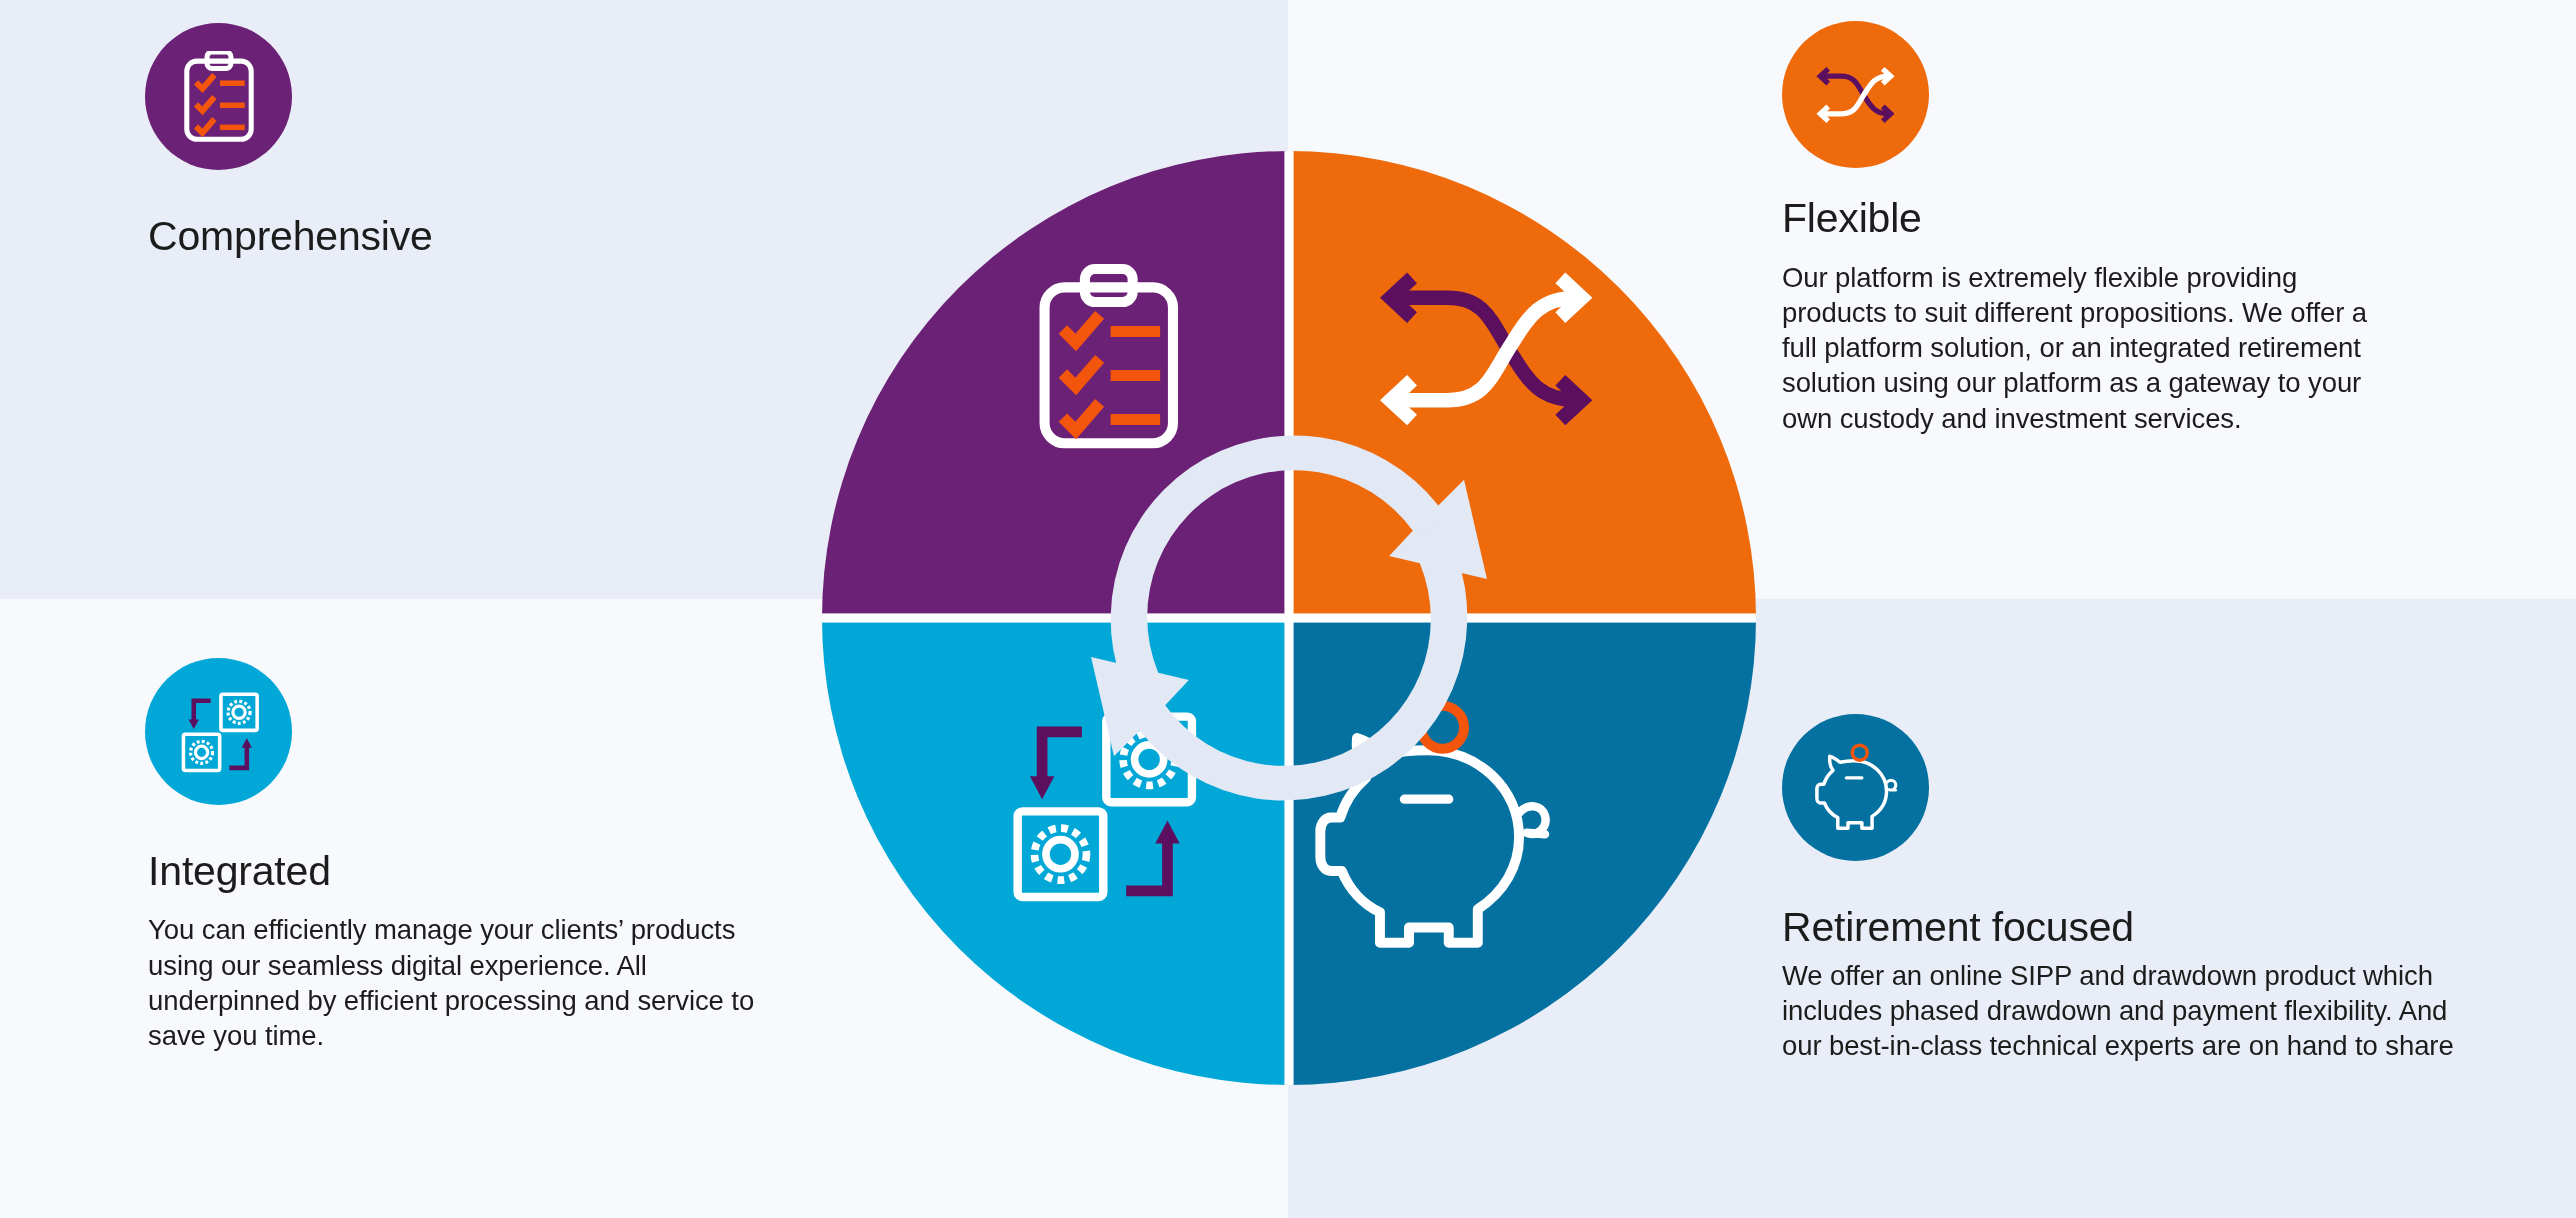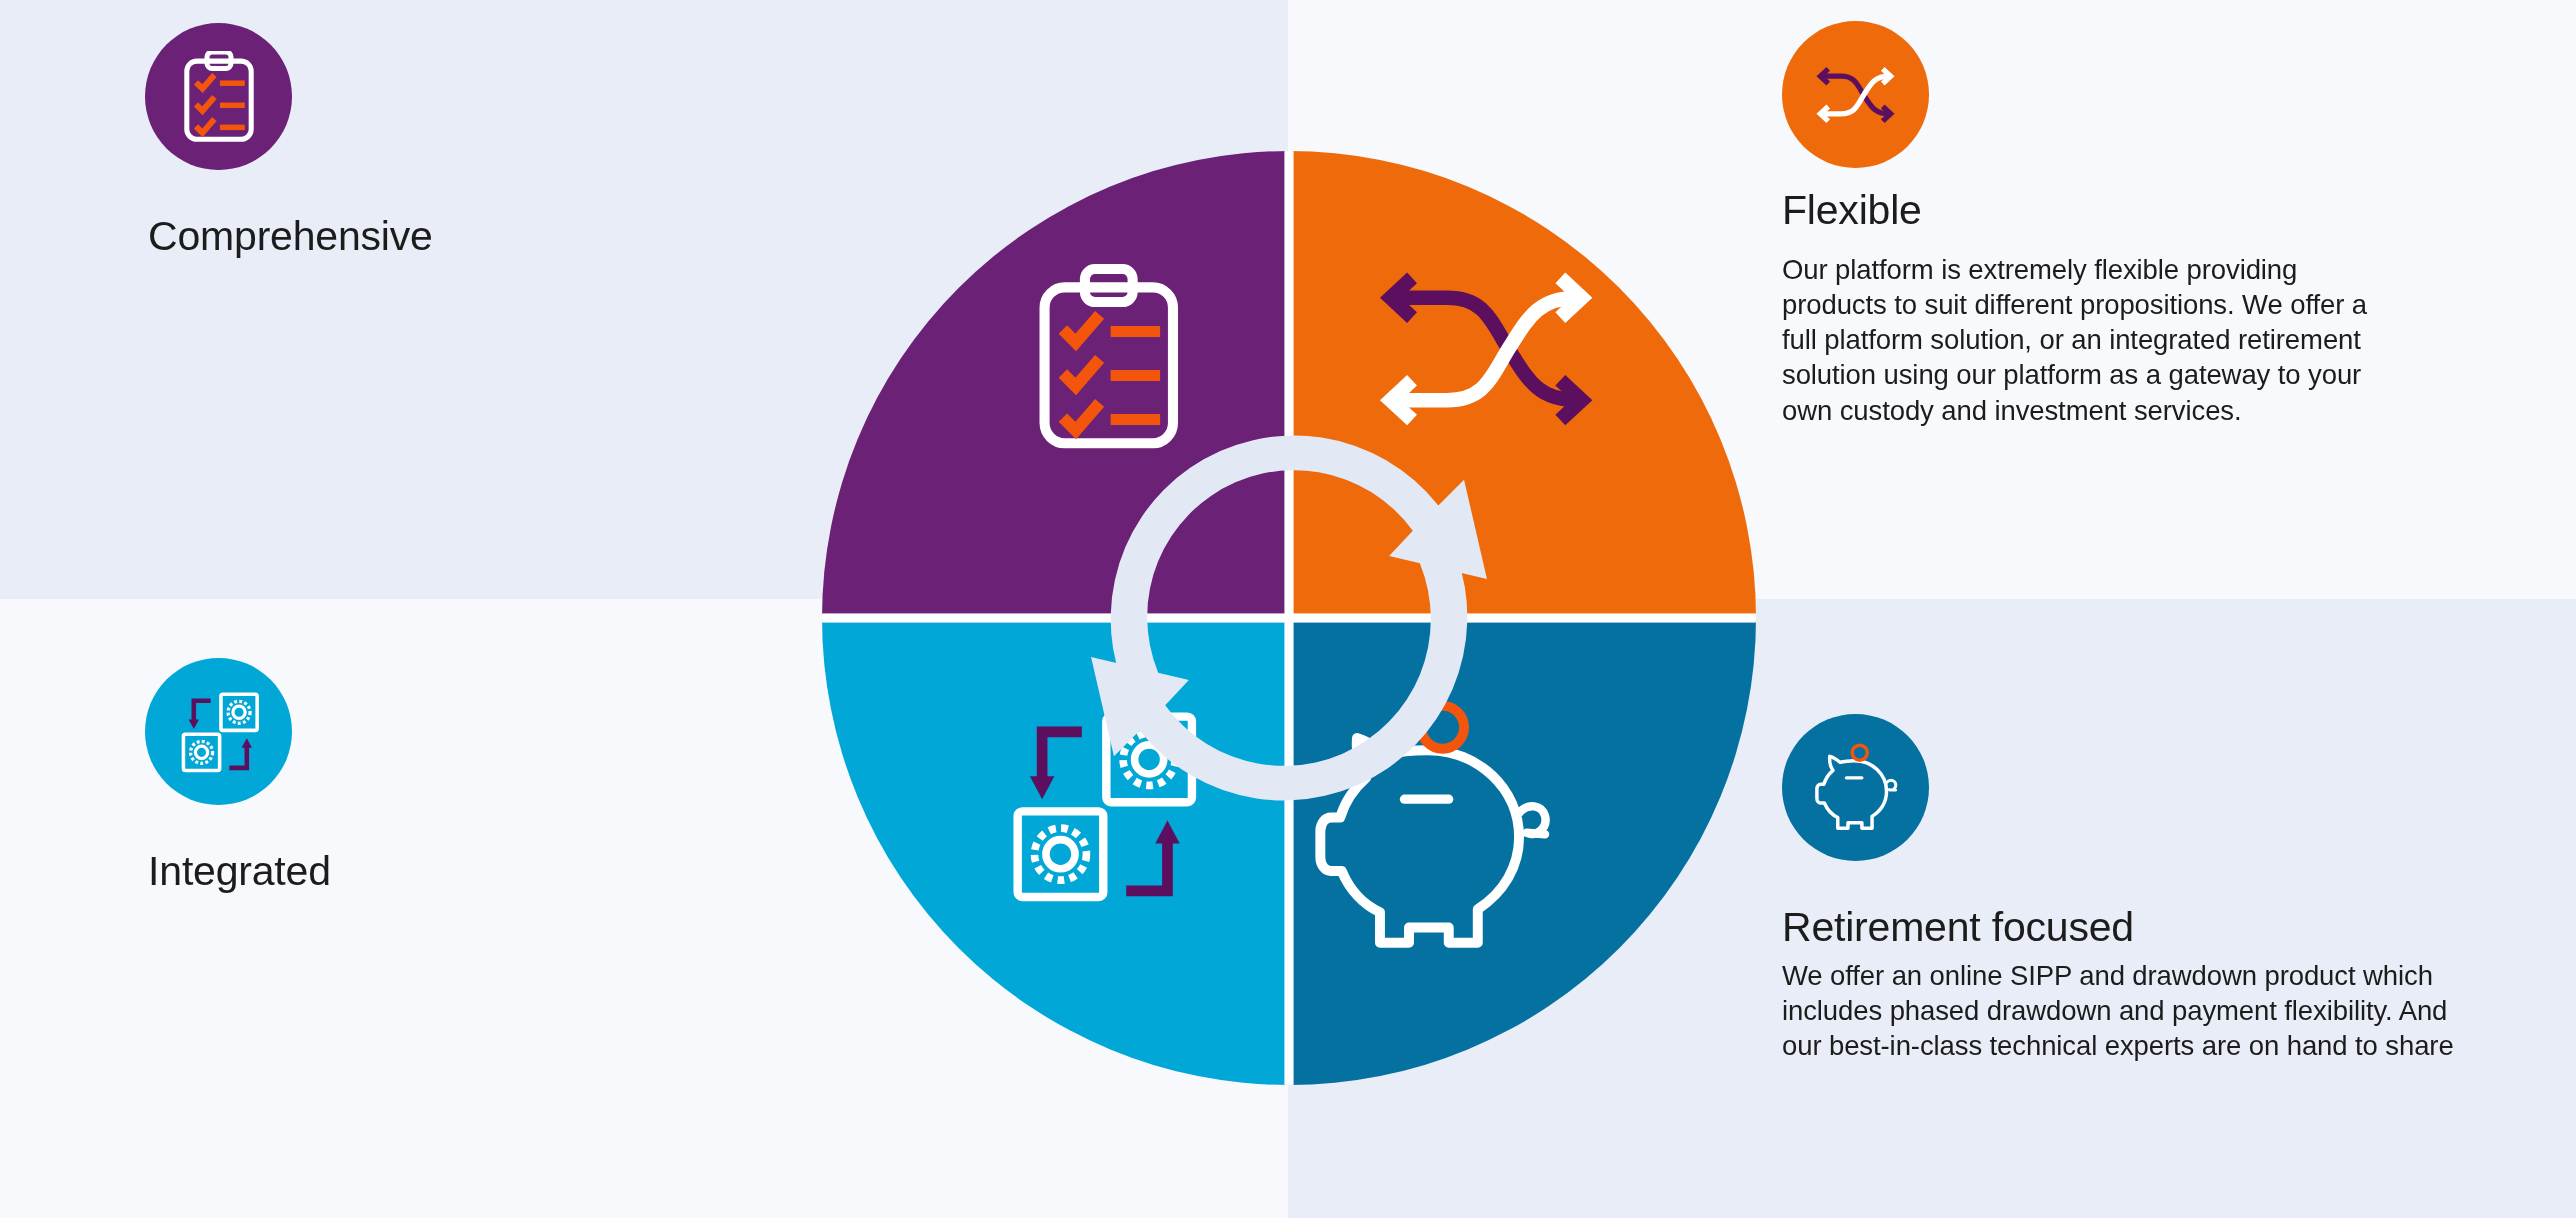--- a/index.html
+++ b/index.html
@@ -64,21 +64,21 @@
 
   
   #blk-comprehensive { left: 145px; top: 23px; width: 688px; }
   #blk-comprehensive .heading { margin-top: 44px; margin-left: 0; }
   #blk-comprehensive .body   { margin-top: 18.4px; width: 673px; }
   #blk-comprehensive .badge  { margin-left: 0px; }
   #blk-comprehensive .heading, #blk-comprehensive .body { padding-left: 3.1px; }
 
   
   #blk-flexible { left: 1782px; top: 21.4px; width: 673px; }
-  #blk-flexible .heading { margin-top: 20px; }
+  #blk-flexible .heading { margin-top: 28px; }
   #blk-flexible .body   { margin-top: 18.4px; width: 604px; }
 
   
   #blk-integrated { left: 145px; top: 658px; width: 688px; }
   #blk-integrated .heading { margin-top: 44px; padding-left: 3.1px;}
   #blk-integrated .body   { margin-top: 18.4px; width: 635px; padding-left: 3.1px;}
 
   
   #blk-retirement { left: 1782px; top: 714px; width: 703px; }
   #blk-retirement .heading { margin-top: 44px; }
@@ -259,20 +259,21 @@
           <circle cx="0" cy="0" r="19"></circle>
             <circle cx="0" cy="0" r="34" stroke-dasharray="9 7"></circle>
         </g>
         <g stroke="#5B0F5E" fill="none">
           <path d="M130 216 L184 216 L184 146" stroke-width="14"></path>
           <polygon points="168,154 200,154 184,124" fill="#5B0F5E" stroke="none"></polygon>
         </g>
       </svg>
     </div>
     <div class="heading">Integrated</div>
+    <div class="body">You can efficiently manage your clients’ products using our seamless digital experience. All underpinned by efficient processing and service to save you time.</div>
   </div>
 
   <div class="block" id="blk-retirement">
     <div class="badge" style="background:#0471A0;">
       <svg width="96" height="90" viewBox="-22 -30 320 336">
         <g fill="none" stroke="#FFFFFF" stroke-width="13" stroke-linejoin="round" stroke-linecap="round">
           <path d="M78 42 C64 30 48 22 40 20 C38 46 44 62 52 72
                    C36 86 24 104 18 124 L6 124 C-2 124 -8 132 -8 142
                    L-8 176 C-8 186 -2 194 6 194 L20 194
                    C30 218 48 238 70 248 L70 288 L108 288 L108 268

